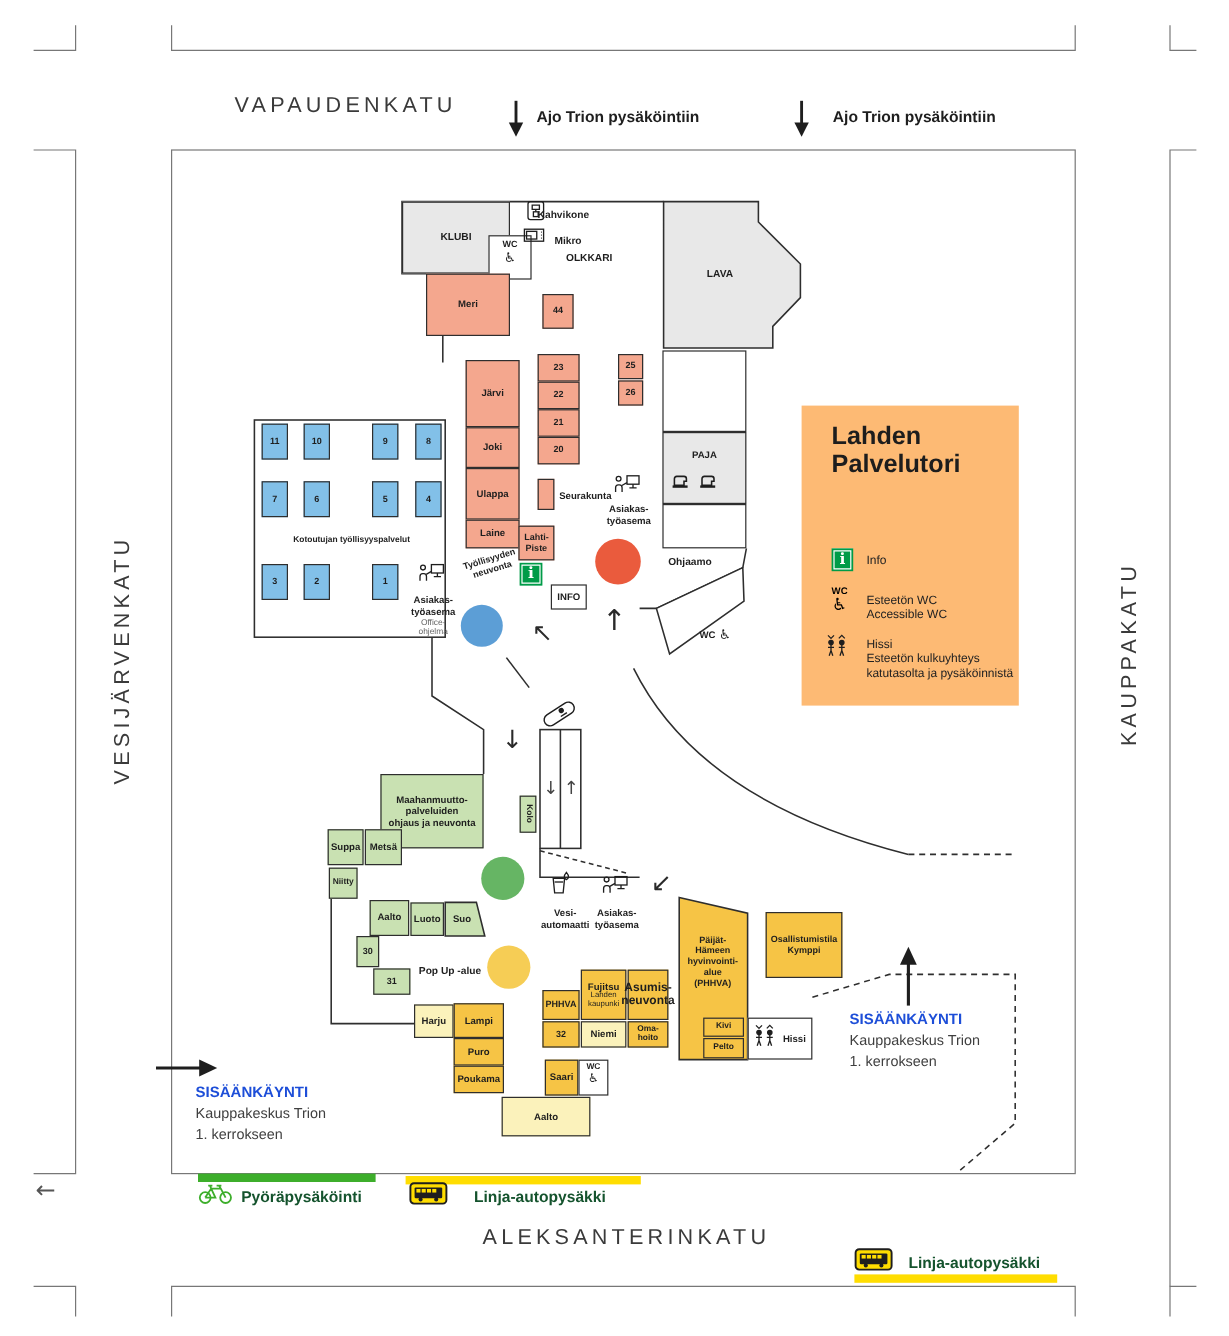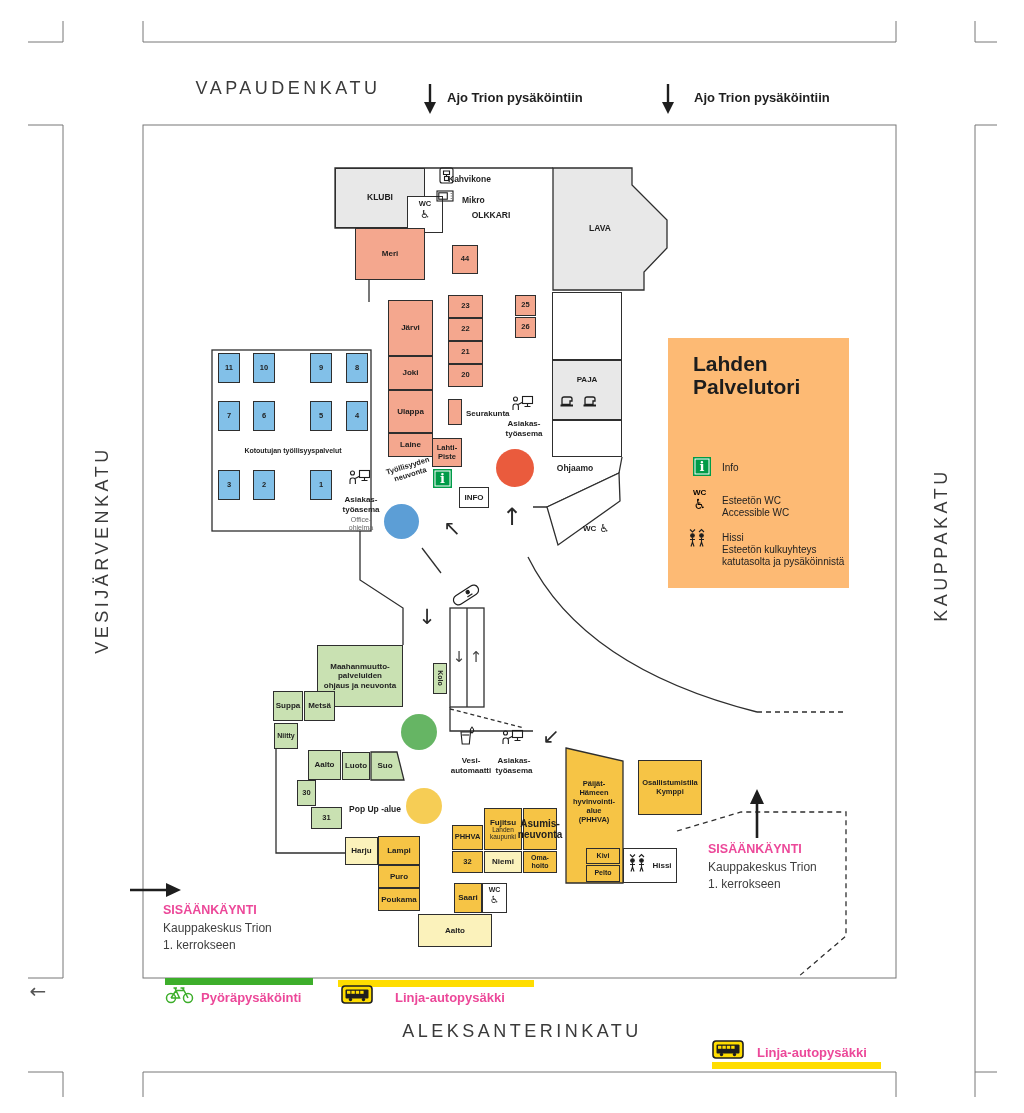--- a/index.html
+++ b/index.html
@@ -10,23 +10,23 @@
   .yel{background:#F6C445}.lyel{background:#FBF2BB}.gray{background:#E8E8E8}.white{background:#fff}
   .lbl{position:absolute;transform:translate(-50%,-50%);text-align:center;font:700 8px/1.2 "Liberation Sans",sans-serif;color:#1e1e1e;white-space:pre-line}
   .la{transform:none;text-align:left}
   .sub{font-weight:400;color:#666}
   .circle{position:absolute;border-radius:50%}
   .street{position:absolute;transform:translate(-50%,-50%);font:400 18px "Liberation Sans",sans-serif;letter-spacing:3.5px;color:#3a3a3a;white-space:nowrap}
   .street.v{transform:translate(-50%,-50%) rotate(-90deg)}
   .glyph{position:absolute;transform:translate(-50%,-50%);font-family:"DejaVu Sans",sans-serif;color:#2a2a2a;line-height:1}
   .infoicon{position:absolute;background:#009B48;color:#fff;display:flex;align-items:center;justify-content:center;font:700 13px/1 "DejaVu Serif",serif;box-shadow:inset 0 0 0 1.5px #009B48, inset 0 0 0 2.5px #fff}
   .bar{position:absolute;height:6.5px}
-  .entr-title{position:absolute;font:700 12.5px/1.2 "Liberation Sans",sans-serif;color:#ec4899}
+  .entr-title{position:absolute;font:700 12.5px/1.2 "Liberation Sans",sans-serif;color:#1d4ed8}
   .entr-body{position:absolute;font:400 12px/1.4 "Liberation Sans",sans-serif;color:#3f3f3f;white-space:pre-line}
-  .transport-lbl{position:absolute;font:700 13px/1 "Liberation Sans",sans-serif;color:#ec4899}
+  .transport-lbl{position:absolute;font:700 13px/1 "Liberation Sans",sans-serif;color:#14532d}
   .legend{position:absolute;left:668px;top:338px;width:181px;height:250px;background:#fdba74}
   .legend .t{position:absolute;left:25px;top:14px;font:700 21px/1.1 "Liberation Sans",sans-serif;color:#1d1d1d;white-space:pre-line}
   .legend .s{position:absolute;left:25px;top:66px;font:400 17px/1.25 "Liberation Sans",sans-serif;color:#2b2b2b;white-space:pre-line}
   .legend .item{position:absolute;font:400 10px/1.2 "Liberation Sans",sans-serif;color:#222;white-space:pre-line}
   .wcglyph{font-family:"DejaVu Sans",sans-serif}
 </style>
 </head>
 <body>
 
 <div id="stage">

